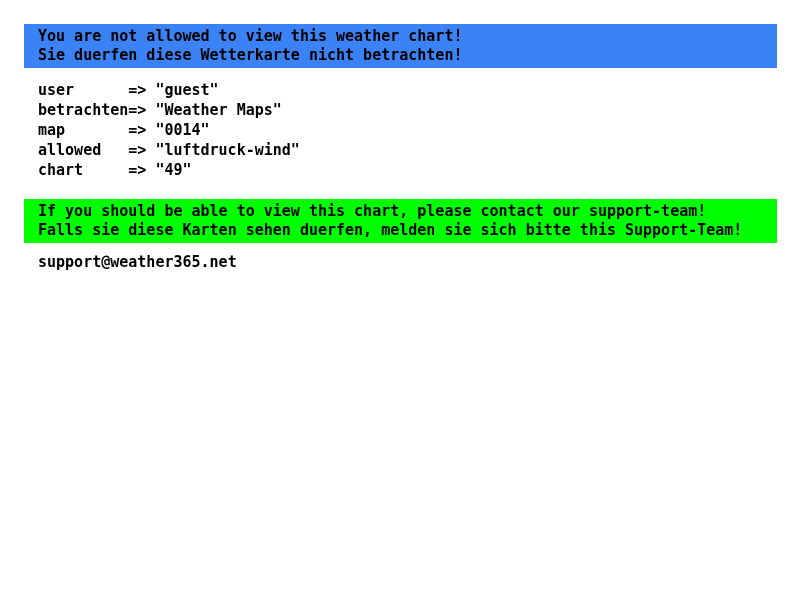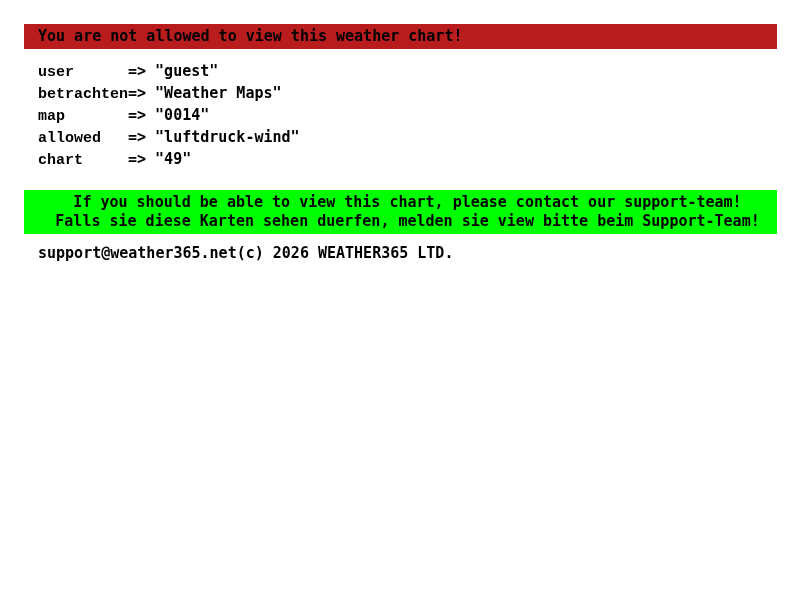--- a/index.html
+++ b/index.html
@@ -21,54 +21,55 @@
     width: 753px;
   }
   .banner {
     margin-top: 0;
     padding: 3px 0 3px 14px;
     line-height: 19px;
     box-sizing: border-box;
     width: 753px;
   }
   .banner-error { margin-top: 24px; }
-  .banner-info  { margin-top: 19px; text-align: center; }
+  .banner-info  { margin-top: 19px; }
   .params {
     margin-top: 12px;
     padding-left: 14px;
     line-height: 20px;
   }
   .param-key {
     display: inline-block;
     width: 10ch;
     white-space: pre;
-    font-family: Liberation Mono, monospace;
   }
   .param-arrow {
     display: inline-block;
     margin-right: 1ch;
   }
   .param-value { white-space: pre; }
   .footer {
     margin-top: 9px;
     padding-left: 14px;
     padding-right: 9px;
     width: 753px;
     box-sizing: border-box;
     display: flex;
+    justify-content: space-between;
     line-height: 20px;
   }
 </style>
 </head>
 <body style="background: rgb(255, 255, 255); color: rgb(0, 0, 0);">
 
 <div class="content">
 
-  <div class="banner banner-error" style="background: #b91c1c;">
+  <div class="banner banner-error" style="background: #3b82f6;">
     <div>You are not allowed to view this weather chart!</div>
+    <div>Sie duerfen diese Wetterkarte nicht betrachten!</div>
   </div>
 
   <div class="params">
     <div class="param-row">
       <span class="param-key">user</span><span class="param-arrow">=&gt;</span><span class="param-value">"guest"</span>
     </div>
     <div class="param-row">
       <span class="param-key">betrachten</span><span class="param-arrow">=&gt;</span><span class="param-value">"Weather Maps"</span>
     </div>
     <div class="param-row">
@@ -77,21 +78,20 @@
     <div class="param-row">
       <span class="param-key">allowed</span><span class="param-arrow">=&gt;</span><span class="param-value">"luftdruck-wind"</span>
     </div>
     <div class="param-row">
       <span class="param-key">chart</span><span class="param-arrow">=&gt;</span><span class="param-value">"49"</span>
     </div>
   </div>
 
   <div class="banner banner-info" style="background: rgb(0, 255, 0);">
     <div>If you should be able to view this chart, please contact our support-team!</div>
-    <div>Falls sie diese Karten sehen duerfen, melden sie view bitte beim Support-Team!</div>
+    <div>Falls sie diese Karten sehen duerfen, melden sie sich bitte this Support-Team!</div>
   </div>
 
   <div class="footer">
     <span>support@weather365.net</span>
-    <span>(c) 2026 WEATHER365 LTD.</span>
   </div>
 
 </div>
 
 </body></html>

